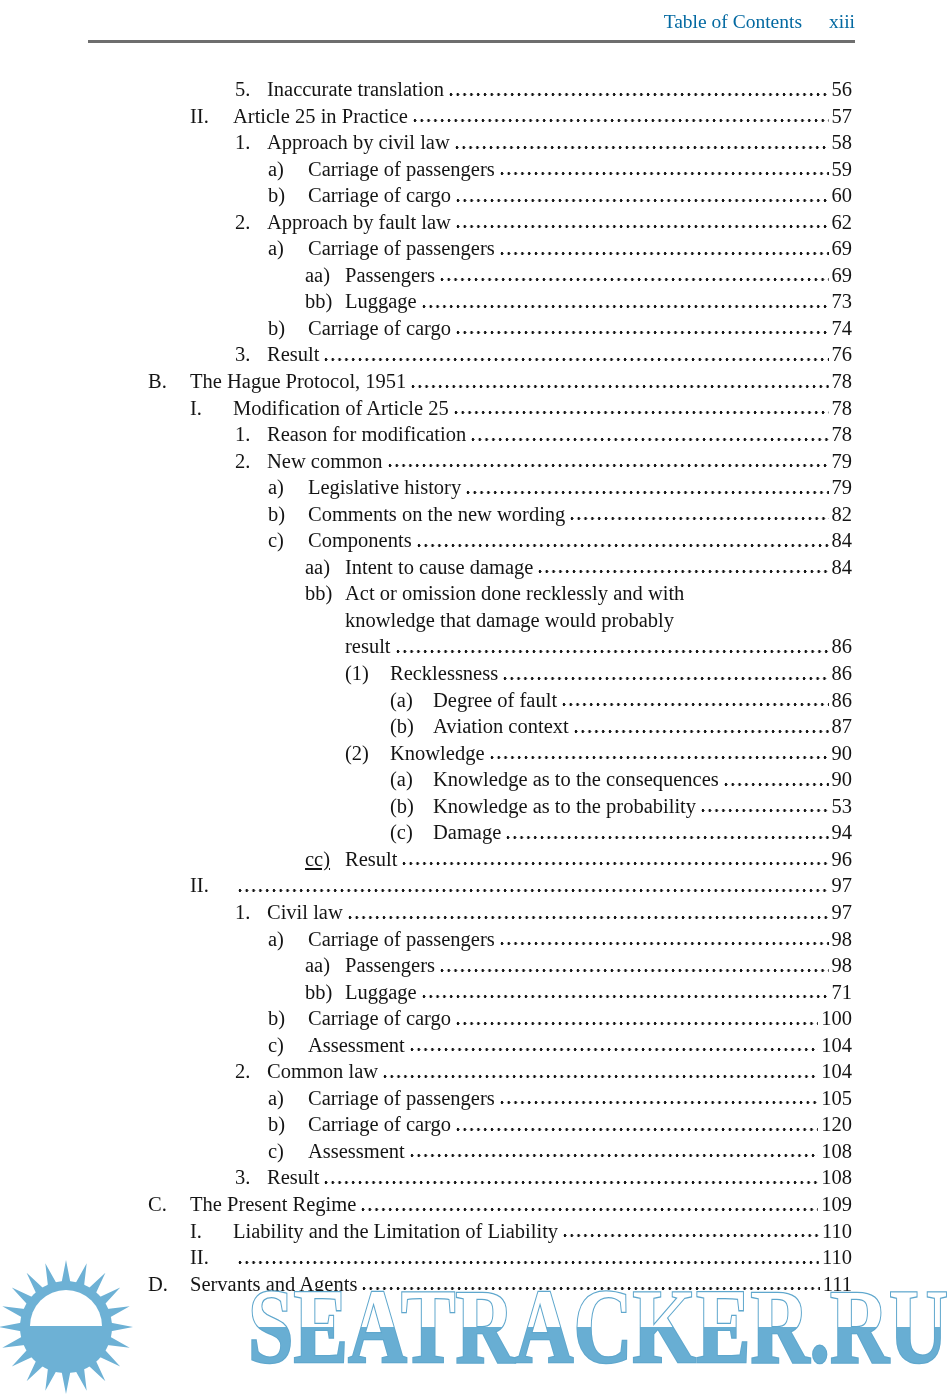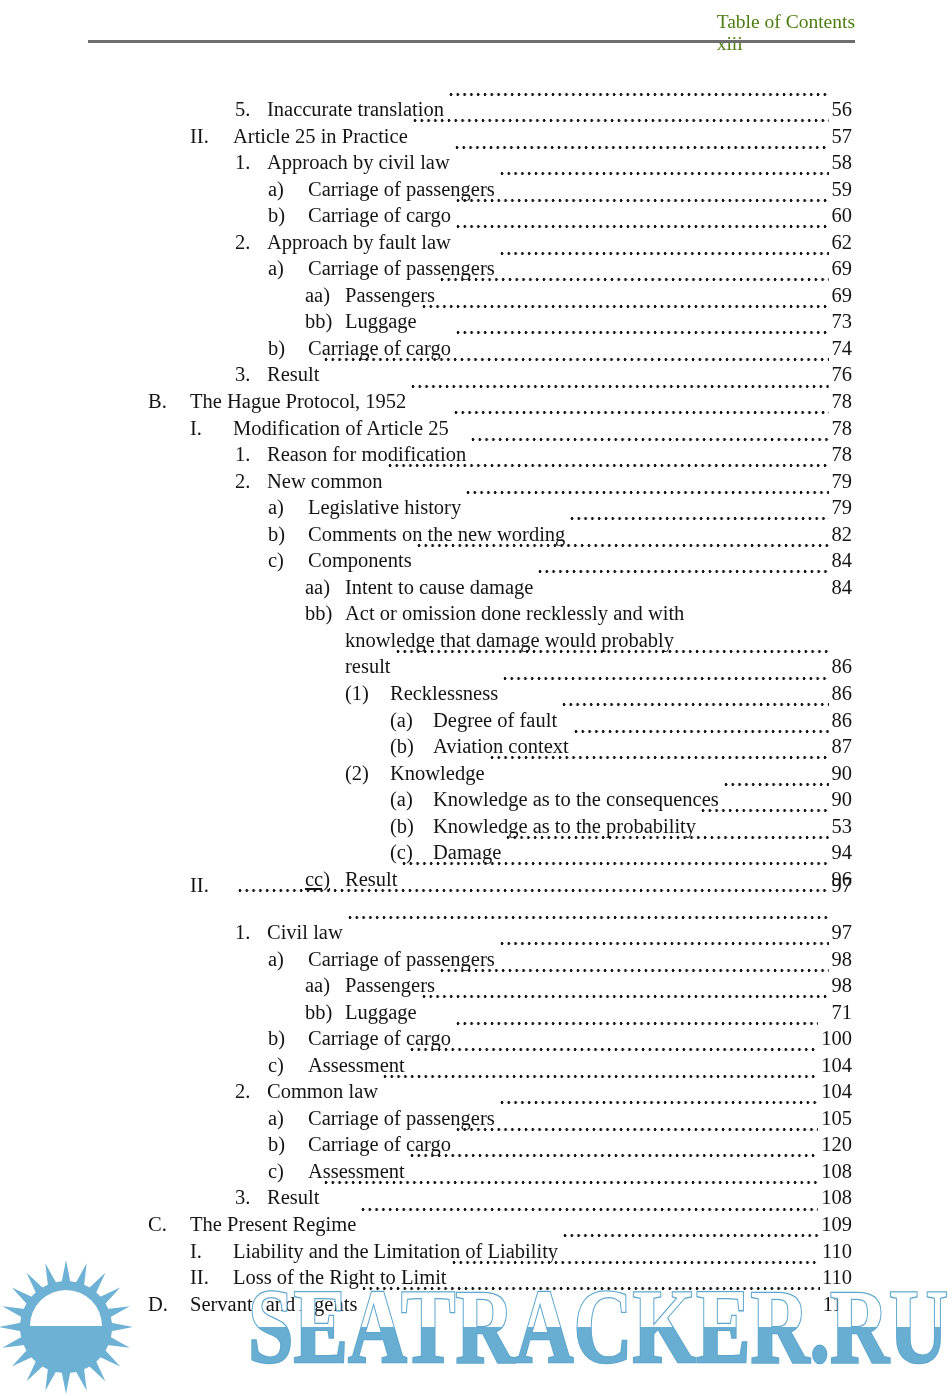--- a/index.html
+++ b/index.html
@@ -2,38 +2,38 @@
 <html><head>
 <meta charset="utf-8">
 <style>
   html,body{margin:0;padding:0;background:#fff;}
   .page{
     position:relative;width:952px;height:1396px;background:#ffffff;overflow:hidden;
     font-family:"Liberation Serif", serif;color:#141414;
   }
   
   .header{
-    position:absolute;top:11px;right:97px;font-size:19.5px;color:#4d7c0f;
-    display:flex;align-items:baseline;flex-direction:column;
-  }
-  .header .folio{}
+    position:absolute;top:11px;right:97px;font-size:19.5px;color:#0369a1;
+    display:flex;align-items:baseline;
+  }
+  .header .folio{margin-left:27px;}
   .rule{
     position:absolute;left:88px;top:40px;width:767px;height:3px;background:#6e6e6e;
   }
   
   .toc{
     position:absolute;left:0;top:76px;width:852px;
   }
   .toc-line{
     display:flex;align-items:baseline;height:26.55px;line-height:26.55px;
     font-size:20.5px;white-space:nowrap;
   }
   .sp{flex:none;display:inline-block;height:1px;}
   .lb{flex:none;display:inline-block;}
-  .tx{flex:none;margin-top:20px;}
+  .tx{flex:none;}
   .dots{
     flex:1 1 0;min-width:0;align-self:flex-end;height:5px;margin:0 3px 6px 5px;
     background-image:radial-gradient(circle at 2px 2.4px, #161616 1.3px, rgba(0,0,0,0) 1.6px);
     background-size:6.8px 5px;background-repeat:repeat-x;
   }
   .pg{flex:none;text-align:right;}
   
   .watermark{
     position:absolute;left:0;top:1256px;width:952px;height:140px;pointer-events:none;
   }
@@ -128,21 +128,21 @@
       <div class="toc-line">
         <span class="sp" style="width: 235px;"></span>
         <span class="lb" style="width: 32px;">3.</span>
         <span class="tx">Result</span>
         <span class="dots"></span>
         <span class="pg">76</span>
       </div>
       <div class="toc-line">
         <span class="sp" style="width: 148px;"></span>
         <span class="lb" style="width: 42px;">B.</span>
-        <span class="tx">The Hague Protocol, 1952</span>
+        <span class="tx">The Hague Protocol, 1951</span>
         <span class="dots"></span>
         <span class="pg">78</span>
       </div>
       <div class="toc-line">
         <span class="sp" style="width: 190px;"></span>
         <span class="lb" style="width: 43px;">I.</span>
         <span class="tx">Modification of Article 25</span>
         <span class="dots"></span>
         <span class="pg">78</span>
       </div>
@@ -352,21 +352,20 @@
       <div class="toc-line">
         <span class="sp" style="width: 190px;"></span>
         <span class="lb" style="width: 43px;">I.</span>
         <span class="tx">Liability and the Limitation of Liability</span>
         <span class="dots"></span>
         <span class="pg">110</span>
       </div>
       <div class="toc-line">
         <span class="sp" style="width: 190px;"></span>
         <span class="lb" style="width: 43px;">II.</span>
-        <span class="tx">Loss of the Right to Limit</span>
         <span class="dots"></span>
         <span class="pg">110</span>
       </div>
       <div class="toc-line">
         <span class="sp" style="width: 148px;"></span>
         <span class="lb" style="width: 42px;">D.</span>
         <span class="tx">Servants and Agents</span>
         <span class="dots"></span>
         <span class="pg">111</span>
       </div>

